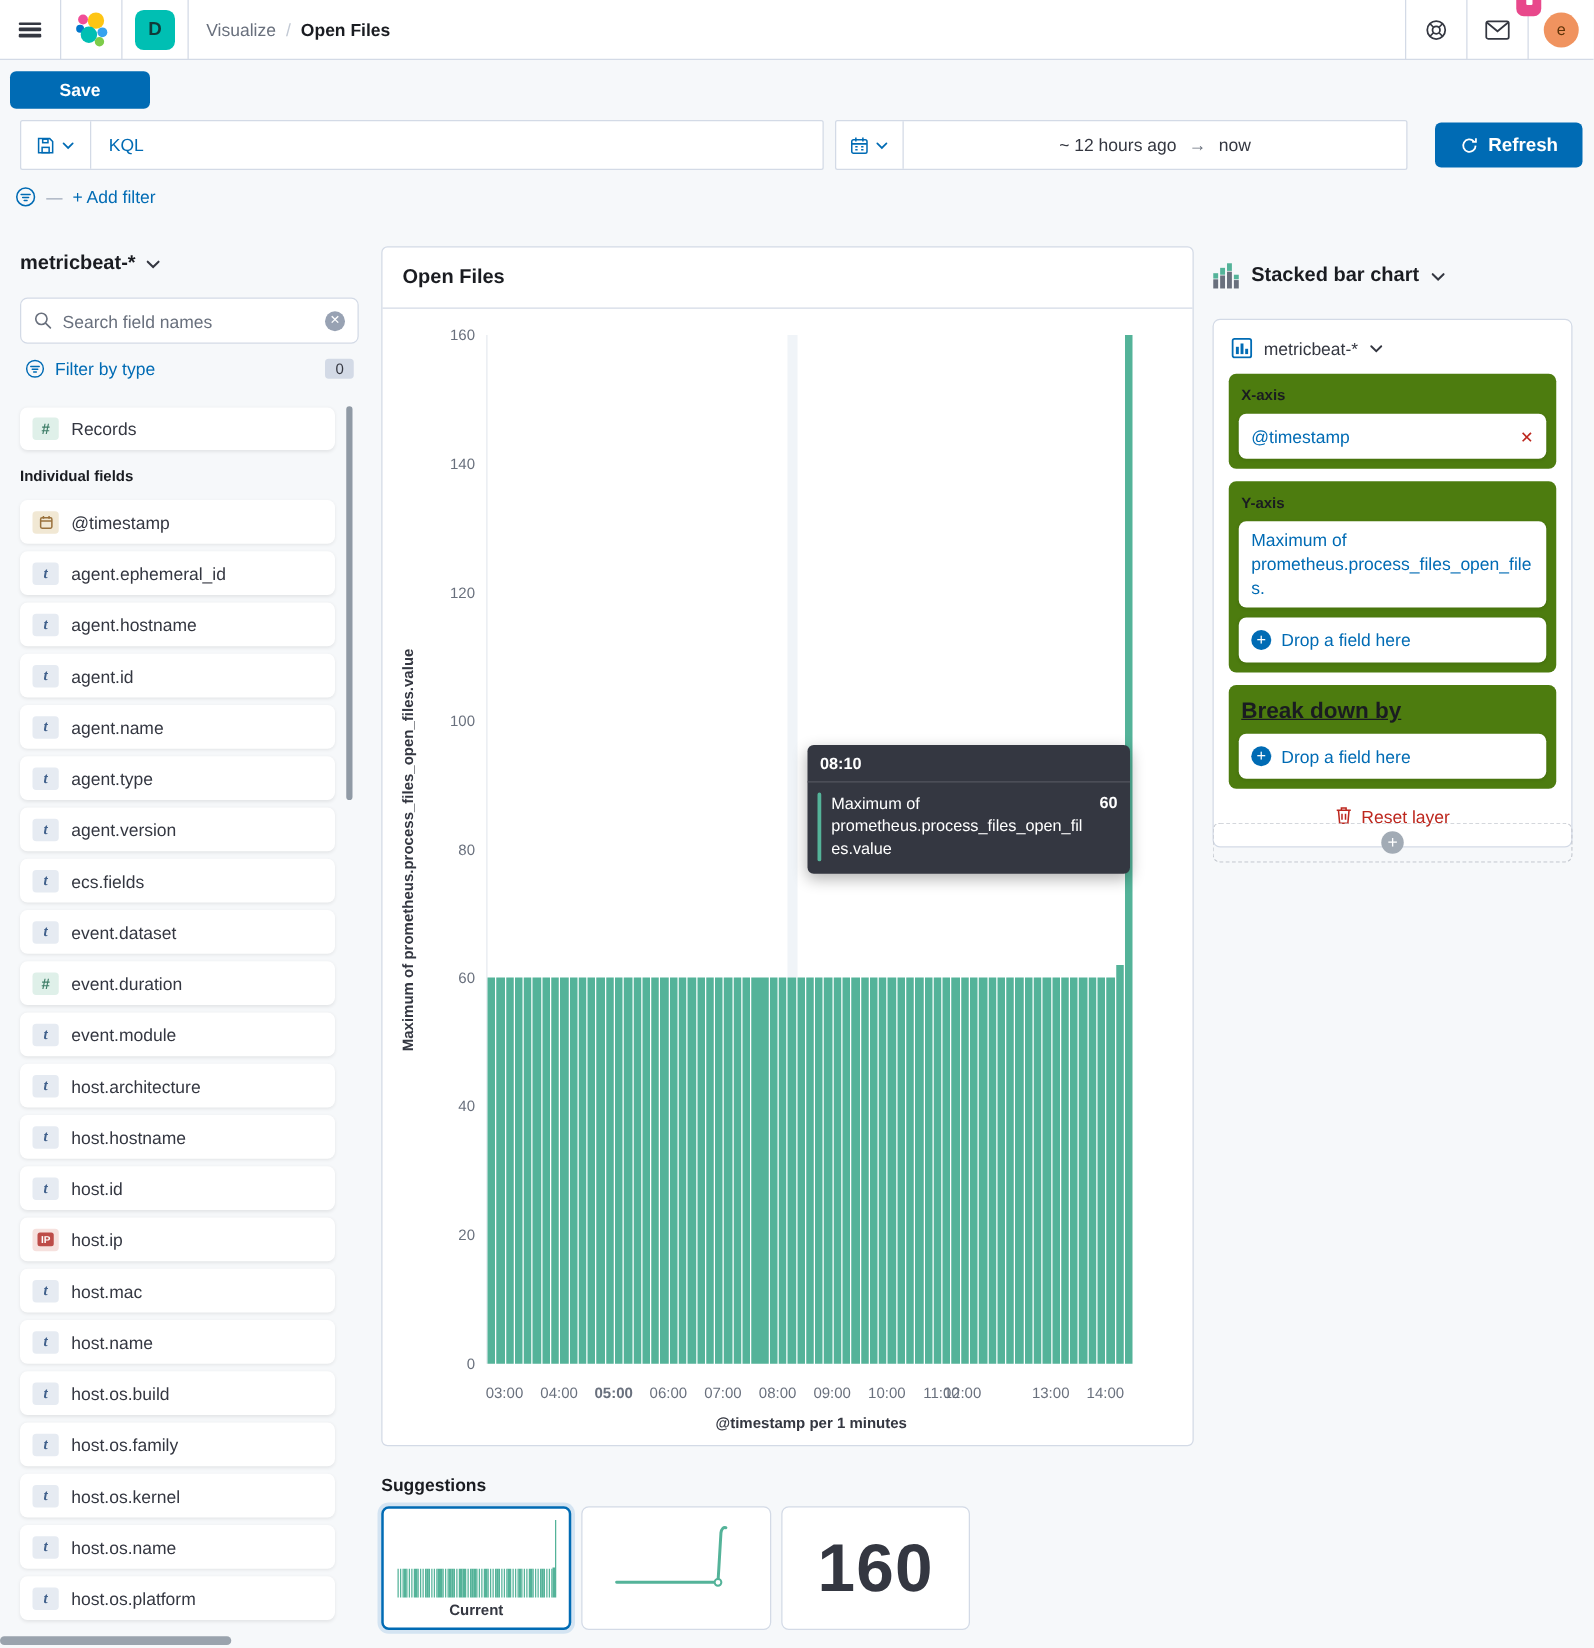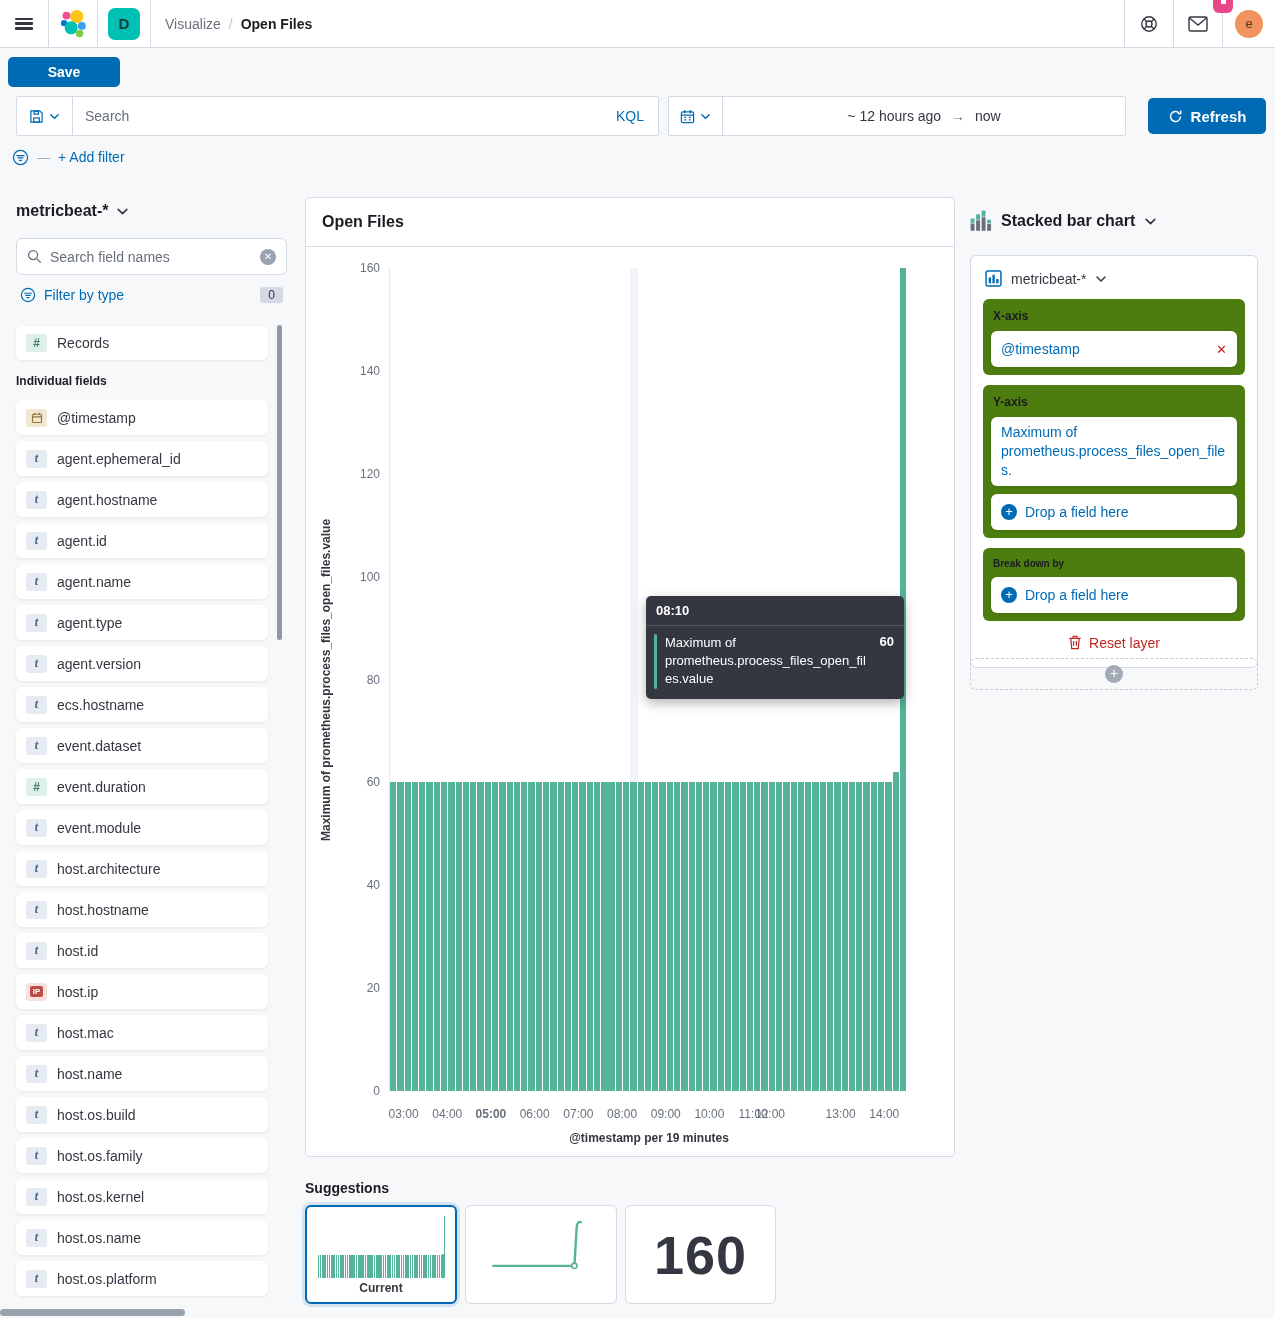--- a/index.html
+++ b/index.html
@@ -90,21 +90,21 @@
   .tt-label { font-size:13px; line-height:1.4; overflow-wrap:anywhere; flex:1; }
   .tt-value { font-size:13px; font-weight:bold; flex:none; }
 
   
   .config { position:absolute; left:970px; top:210px; width:288px; }
   .chart-type-row { display:flex; align-items:center; gap:9px; font-size:16px; font-weight:bold; color:#1A1C21; cursor:pointer; }
   .config-card { position:absolute; left:0; top:45px; width:288px; background:#fff; border:1px solid #D3DAE6; border-radius:6px; padding:12px; }
   .layer-row { display:flex; align-items:center; gap:9px; font-size:14px; color:#343741; margin:2px 2px 12px; cursor:pointer; }
   .dim-block { background:#4d7c0f; border-radius:6px; padding:8px; margin-bottom:10px; }
   .dim-label { font-size:12px; font-weight:bold; color:#1A1C21; margin:2px 2px 8px; }
-  .dim-label.big { font-size:10px; }
+  .dim-label.big { font-size:18px;text-decoration:underline; }
   .pill { background:#fff; border-radius:6px; box-shadow:0 1px 3px rgba(0,0,0,0.1); min-height:36px; display:flex; align-items:center; padding:6px 10px; font-size:14px; color:#006BB4; cursor:pointer; }
   .pill + .pill { margin-top:8px; }
   .pill .grow { flex:1; overflow-wrap:anywhere; line-height:1.35; }
   .x-remove { color:#BD271E; font-size:13px; cursor:pointer; padding-left:8px; }
   .drop-pill { gap:8px; }
   .plus-circle { width:16px; height:16px; border-radius:50%; background:#006BB4; color:#fff; font-size:13px; line-height:15px; text-align:center; flex:none; }
   .reset-row { display:flex; align-items:center; justify-content:center; gap:7px; color:#BD271E; font-size:14px; margin:14px 0 4px; cursor:pointer; }
   .add-layer { position:absolute; left:0; top:448px; width:288px; height:32px; border:1px dashed #C6CAD1; border-radius:6px; display:flex; align-items:center; justify-content:center; cursor:pointer; }
   .add-circle { width:18px; height:18px; border-radius:50%; background:#A2ABB5; color:#fff; font-size:14px; line-height:17px; text-align:center; }
 
@@ -182,21 +182,20 @@
       <div class="sq-btn">
         <svg width="15" height="15" viewBox="0 0 16 16">
           <path d="M2 2h9.5L14 4.5V14H2z" fill="none" stroke="#006BB4" stroke-width="1.3"></path>
           <rect x="5" y="9.5" width="6" height="4.5" fill="none" stroke="#006BB4" stroke-width="1.3"></rect>
           <rect x="5.5" y="2.5" width="4.5" height="3" fill="none" stroke="#006BB4" stroke-width="1.3"></rect>
         </svg>
         <svg width="11" height="11" viewBox="0 0 12 12">
           <path d="M2 4l4 4 4-4" stroke="#006BB4" stroke-width="1.5" fill="none" stroke-linecap="round"></path>
         </svg>
       </div>
-      <input class="search-input" type="text" placeholder="Search" style="">
       <span class="kql">KQL</span>
     </div>
     <div class="date-box">
       <div class="cal-btn">
         <svg width="15" height="15" viewBox="0 0 16 16">
           <rect x="1.5" y="3" width="13" height="11.5" rx="1.5" fill="none" stroke="#006BB4" stroke-width="1.3"></rect>
           <path d="M5 1v3.5M11 1v3.5M1.5 6.5h13" stroke="#006BB4" stroke-width="1.3"></path>
           <path d="M4.5 9h2M9.5 9h2M4.5 11.5h2M9.5 11.5h2" stroke="#006BB4" stroke-width="1.3"></path>
         </svg>
         <svg width="11" height="11" viewBox="0 0 12 12">
@@ -284,21 +283,21 @@
         <div class="field-item">
           <span class="ficon string">t</span>
           <span>agent.type</span>
         </div>
         <div class="field-item">
           <span class="ficon string">t</span>
           <span>agent.version</span>
         </div>
         <div class="field-item">
           <span class="ficon string">t</span>
-          <span>ecs.hostname</span>
+          <span>ecs.fields</span>
         </div>
         <div class="field-item">
           <span class="ficon string">t</span>
           <span>event.dataset</span>
         </div>
         <div class="field-item">
           <span class="ficon number">#</span>
           <span>event.duration</span>
         </div>
         <div class="field-item">
@@ -452,21 +451,21 @@
         <div class="xtick" style="left: 228.665px;">06:00</div>
         <div class="xtick" style="left: 272.365px;">07:00</div>
         <div class="xtick" style="left: 316.065px;">08:00</div>
         <div class="xtick" style="left: 359.765px;">09:00</div>
         <div class="xtick" style="left: 403.465px;">10:00</div>
         <div class="xtick" style="left: 447.165px;">11:00</div>
         <div class="xtick" style="left: 464px;">12:00</div>
         <div class="xtick" style="left: 534.565px;">13:00</div>
         <div class="xtick" style="left: 578.265px;">14:00</div>
       </div>
-    <div class="x-title">@timestamp per 19 minutes</div>
+    <div class="x-title">@timestamp per 1 minutes</div>
 
     <div class="tooltip">
       <div class="tt-head">08:10</div>
       <div class="tt-body">
         <span class="tt-stripe" style="background: rgb(84, 179, 153);"></span>
         <span class="tt-label">Maximum of prometheus.process_files_open_files.value</span>
         <span class="tt-value">60</span>
       </div>
     </div>
   </section>

